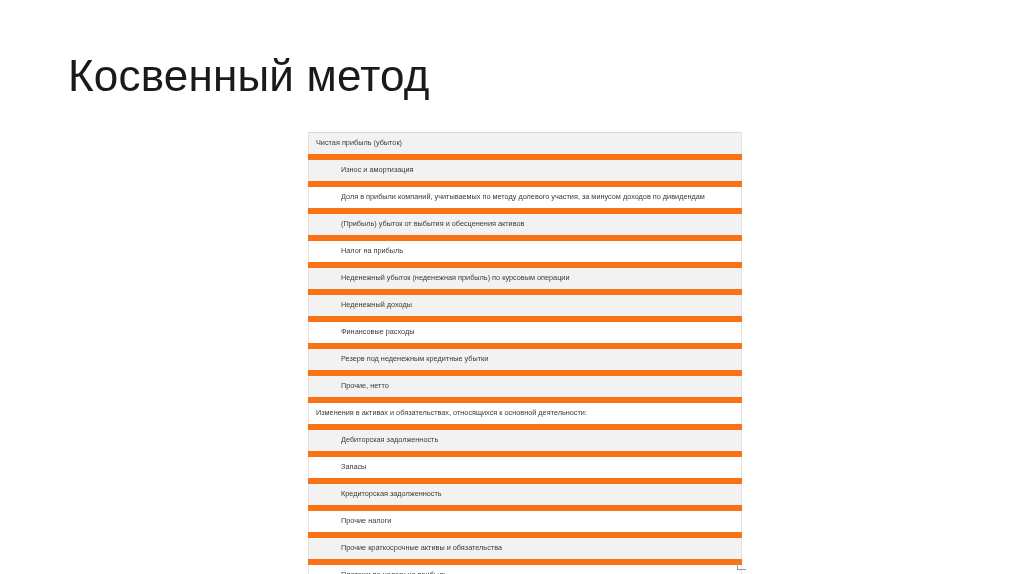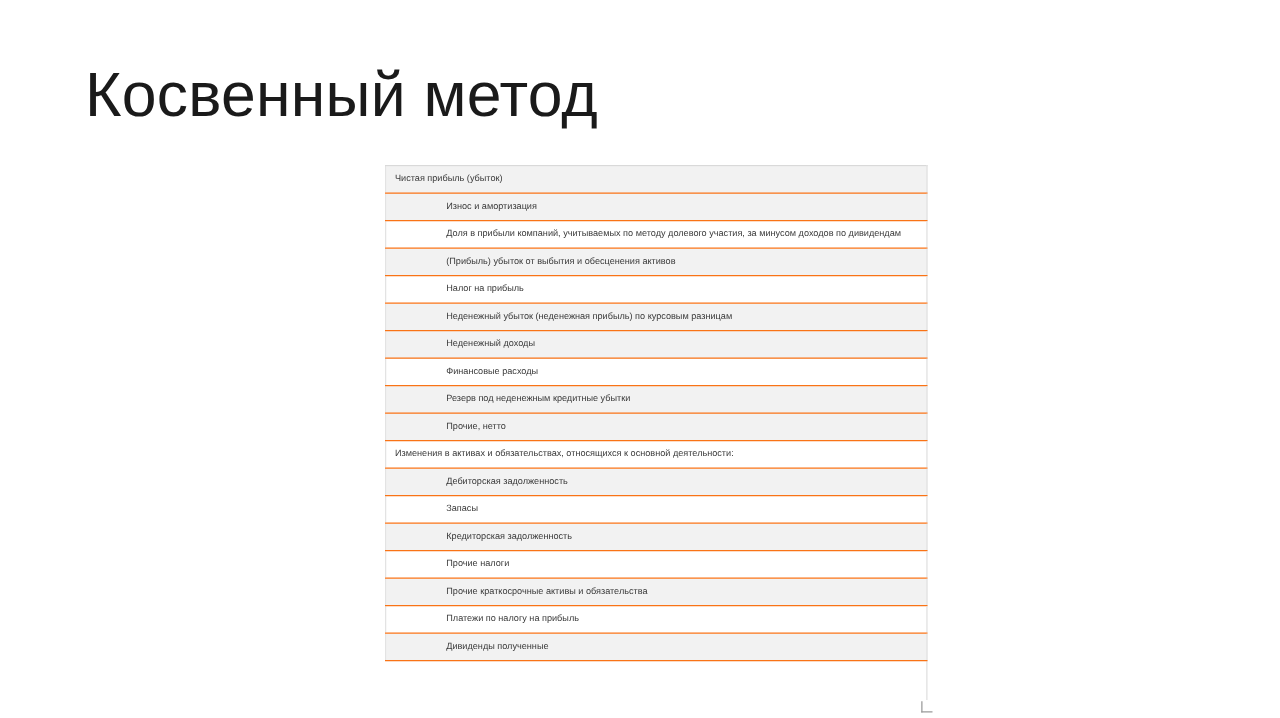--- a/index.html
+++ b/index.html
@@ -17,21 +17,21 @@
   .slide {
     position: relative;
     width: 1024px;
     height: 574px;
     background: #ffffff;
   }
   .slide-title {
     position: absolute;
     left: 68px;
     top: 48px;
-    font-size: 50px;
+    font-size: 44px;
     font-weight: 300;
     line-height: 56px;
     color: #1a1a1a;
     letter-spacing: 0.2px;
     white-space: nowrap;
   }
   .table-wrap {
     position: absolute;
     left: 308px;
     top: 132px;
@@ -45,31 +45,31 @@
     border-left: 1px solid #e3e3e3;
     border-right: 1px solid #e3e3e3;
   }
   table.cf-table tr {
     background: #ffffff;
   }
   table.cf-table tr.shaded {
     background: #f2f2f2;
   }
   table.cf-table td {
-    border-bottom: 1px solid #f97316;
+    border-bottom: 6px solid #f97316;
     font-size: 7.3px;
     line-height: 10.4px;
     color: #3a3a3a;
     padding: 5px 6px 5px 7px;
     vertical-align: middle;
     height: 11px;
     word-wrap: break-word;
   }
   table.cf-table td.lvl1 {
-    padding-left: 48px;
+    padding-left: 32px;
   }
   .resize-handle {
     position: absolute;
     left: 737px;
     top: 561px;
     width: 8px;
     height: 8px;
     border-left: 1.5px solid #9a9a9a;
     border-bottom: 1.5px solid #9a9a9a;
   }
@@ -103,21 +103,21 @@
           <tr>
             <td class="lvl1">Доля в прибыли компаний, учитываемых по методу долевого участия, за минусом доходов по дивидендам</td>
           </tr>
           <tr class="shaded">
             <td class="lvl1">(Прибыль) убыток от выбытия и обесценения активов</td>
           </tr>
           <tr>
             <td class="lvl1">Налог на прибыль</td>
           </tr>
           <tr class="shaded">
-            <td class="lvl1">Неденежный убыток (неденежная прибыль) по курсовым разницам</td>
+            <td class="lvl1">Неденежный убыток (неденежная прибыль) по курсовым операции</td>
           </tr>
           <tr class="shaded">
             <td class="lvl1">Неденежный доходы</td>
           </tr>
           <tr>
             <td class="lvl1">Финансовые расходы</td>
           </tr>
           <tr class="shaded">
             <td class="lvl1">Резерв под неденежным кредитные убытки</td>
           </tr>

